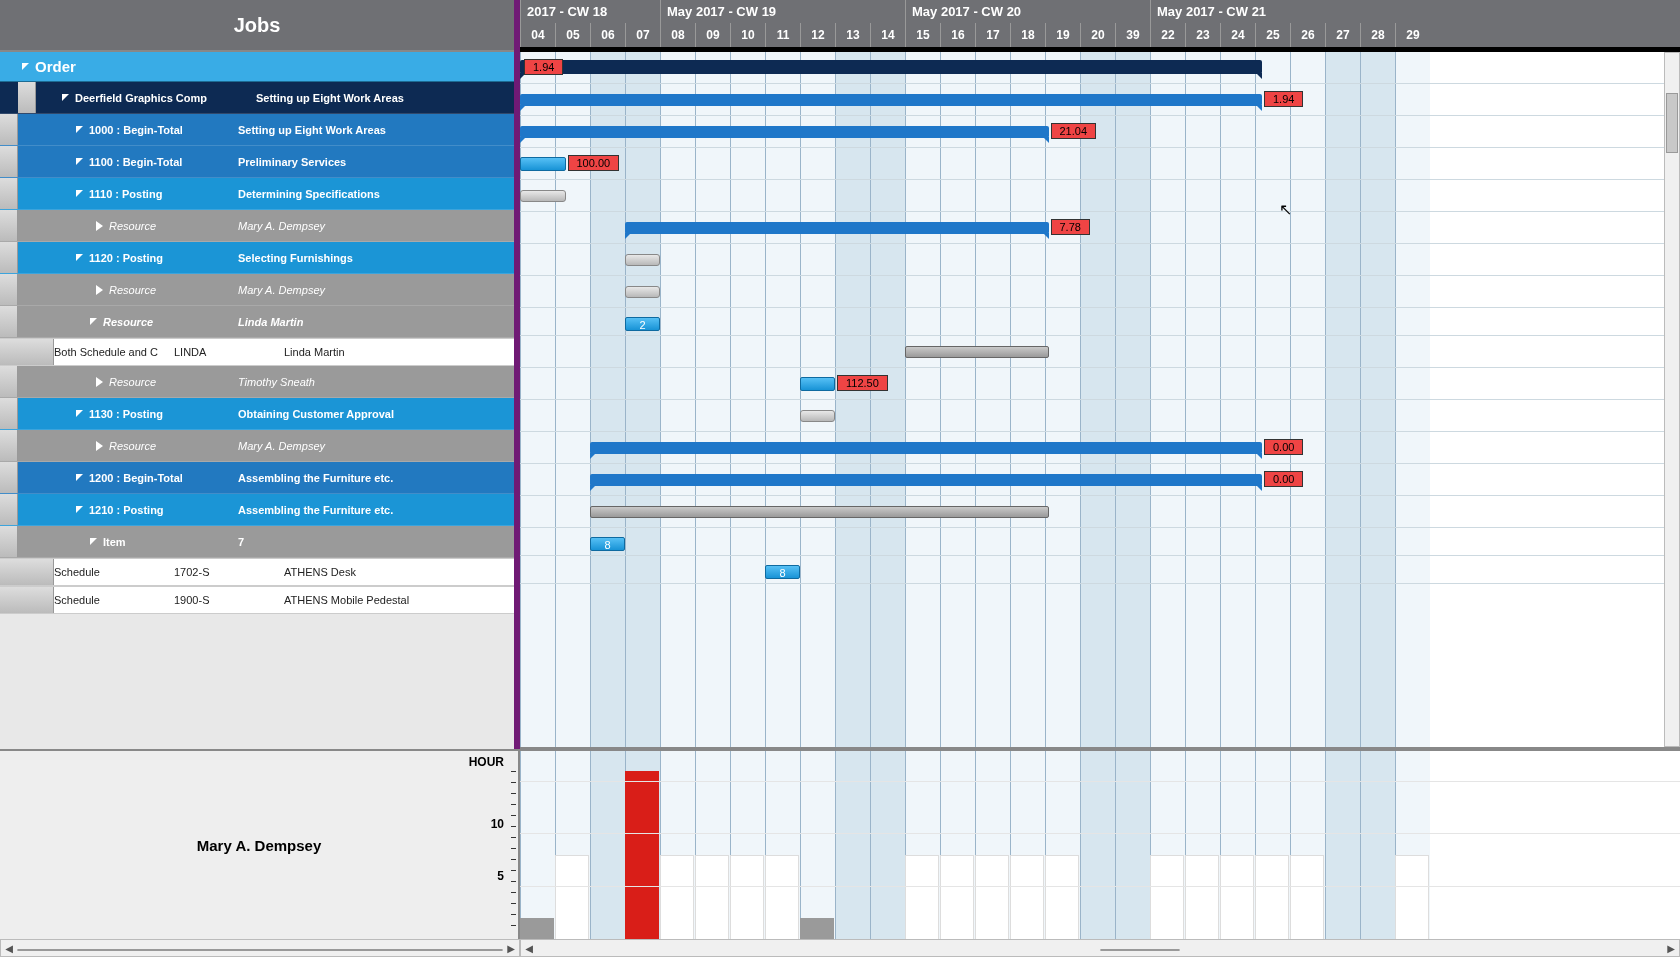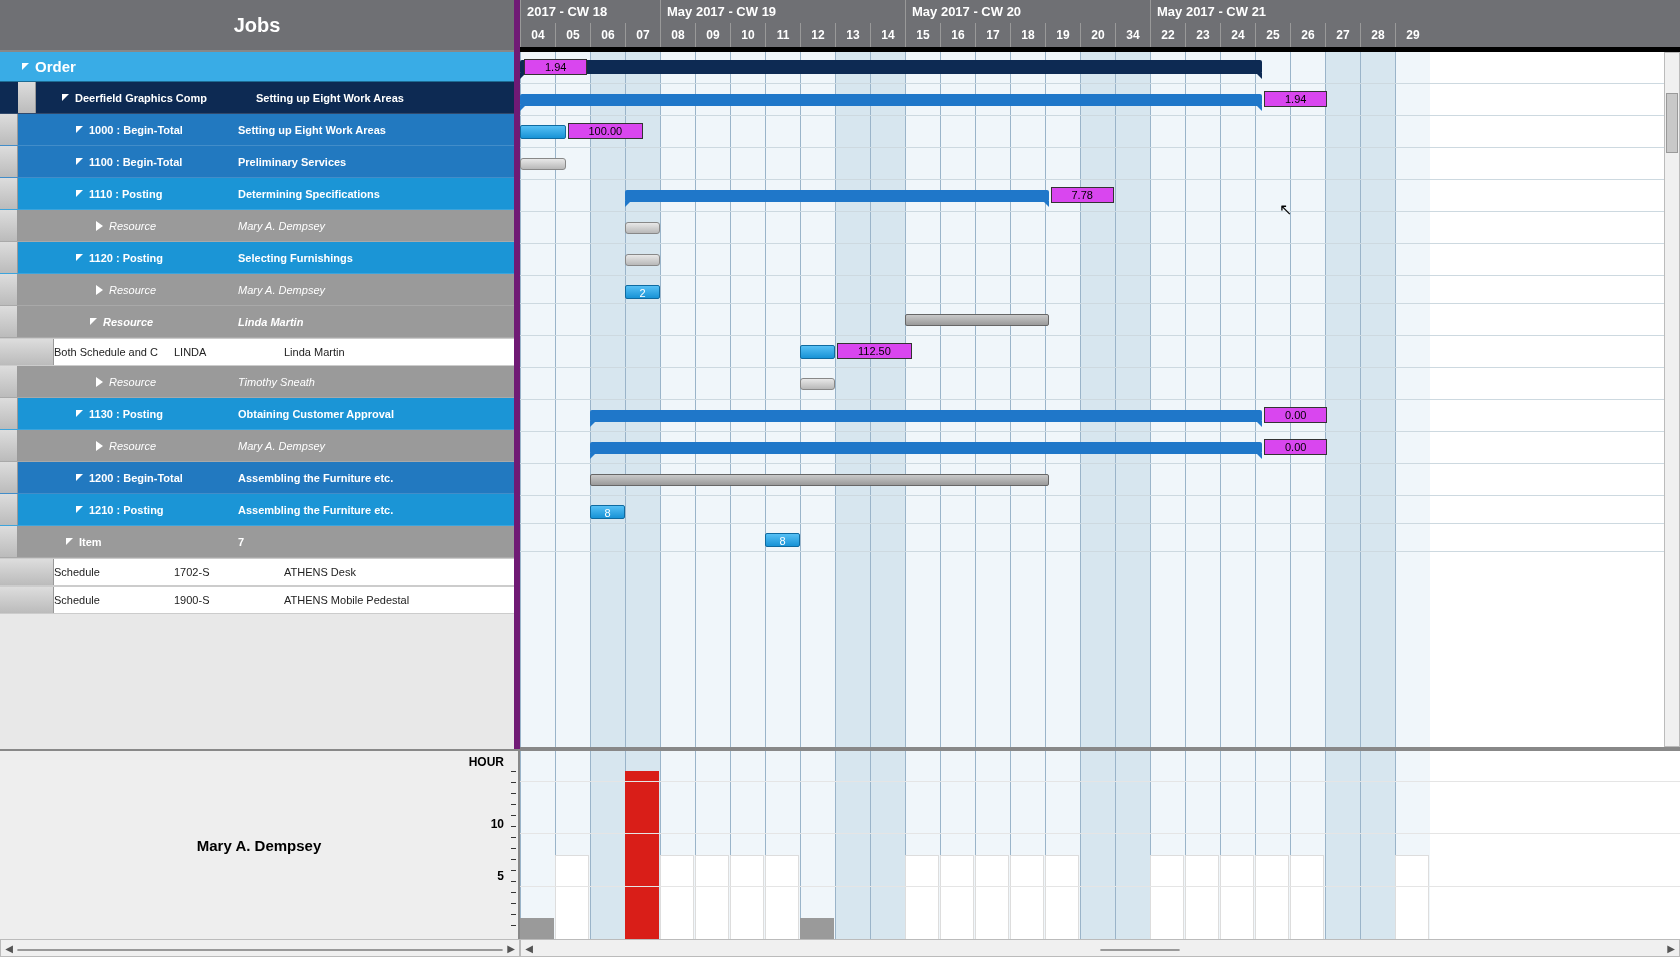--- a/index.html
+++ b/index.html
@@ -19,21 +19,21 @@
 .lvl-proj { background: #0d2a53; font-weight: 600; padding-left: 18px; }
 .lvl-1 { background: #2279c0; font-weight: 600; }
 .lvl-1 .c1 { padding-left: 58px; }
 .lvl-2 { background: #1b95d6; font-weight: 600; }
 .lvl-2 .c1 { padding-left: 58px; }
 .lvl-res { background: #9a9a9a; font-style: italic; }
 .lvl-res .c1 { padding-left: 78px; }
 .lvl-res-open { background: #9a9a9a; font-style: italic; font-weight:600; }
 .lvl-res-open .c1 { padding-left: 72px; }
 .lvl-item-h { background: #9a9a9a; font-weight: 600; }
-.lvl-item-h .c1 { padding-left: 48px; }
+.lvl-item-h .c1 { padding-left: 72px; }
 .lvl-detail { background: #fff; color: #222; font-style: normal; height: 28px; border-top: 1px solid #ccc; border-bottom: 1px solid #ccc; }
 .row.lvl-proj .c1 { width: 220px; padding-left: 26px; }
 
 .row .gutter { width: 18px; height: 100%; background: linear-gradient(#ddd,#bbb); border-right: 1px solid #999; flex-shrink: 0; margin-right: 0; }
 .lvl-1 .gutter, .lvl-2 .gutter, .lvl-res .gutter, .lvl-res-open .gutter, .lvl-item-h .gutter { margin-right: 0; }
 .lvl-detail .gutter { width: 54px; }
 
 .tri { width: 0; height: 0; border-style: solid; display: inline-block; margin-right: 6px; }
 .tri-open { border-width: 7px 7px 0 0; border-color: currentColor transparent transparent transparent; }
 .tri-right { border-width: 5px 0 5px 7px; border-color: transparent transparent transparent currentColor; }
@@ -66,21 +66,21 @@
 .bar-summary::before { left:0; border-width:6px 6px 0 0; border-color:#0d2a53 transparent transparent transparent; }
 .bar-summary::after { right:0; border-width:6px 0 0 6px; border-color:#0d2a53 transparent transparent transparent; }
 .bar-group { background:#1f77c9; height:12px; top:10px; }
 .bar-group::before,.bar-group::after { content:""; position:absolute; bottom:-5px; border-style:solid; }
 .bar-group::before { left:0; border-width:6px 6px 0 0; border-color:#1f77c9 transparent transparent transparent; }
 .bar-group::after { right:0; border-width:6px 0 0 6px; border-color:#1f77c9 transparent transparent transparent; }
 .bar-task { background:linear-gradient(#56c0f5,#1893d6); border:1px solid #0e6aa0; color:#fff; font-size:11px; text-align:center; line-height:14px; }
 .bar-task-sm { height:14px; top:9px; }
 .bar-res { background:linear-gradient(#e8e8e8,#b8b8b8); border:1px solid #888; height:12px; top:10px; border-radius:3px; }
 .bar-res-dark { background:linear-gradient(#c9c9c9,#9a9a9a); border:1px solid #666; height:12px; top:10px; }
-.val-label { position:absolute; background:#d946ef; border:1px solid #333; font-size:11px; padding:0 20px; height:16px; line-height:14px; top:7px; }
+.val-label { position:absolute; background:#ef4444; border:1px solid #333; font-size:11px; padding:0 8px; height:16px; line-height:14px; top:7px; }
 
 
 .bl { border-right:2px solid #888; border-top:2px solid #888; display:flex; align-items:center; justify-content:flex-end; background:#eee; position:relative; }
 .bl .name { position:absolute; left:50%; top:50%; transform:translate(-50%,-50%); font-weight:700; font-size:15px; }
 .bl .axis { position:absolute; right:4px; top:0; bottom:0; width:54px; text-align:right; font-weight:700; font-size:12px; }
 .bl .axis .lab { position:absolute; right:10px; }
 .bl .ticks { position:absolute; right:2px; top:10px; bottom:0; width:6px; }
 .bl .tick { position:absolute; right:0; width:5px; height:1px; background:#333; }
 
 
@@ -227,21 +227,21 @@
           <div class="day">11</div>
           <div class="day">12</div>
           <div class="day">13</div>
           <div class="day">14</div>
           <div class="day">15</div>
           <div class="day">16</div>
           <div class="day">17</div>
           <div class="day">18</div>
           <div class="day">19</div>
           <div class="day">20</div>
-          <div class="day">34</div>
+          <div class="day">39</div>
           <div class="day">22</div>
           <div class="day">23</div>
           <div class="day">24</div>
           <div class="day">25</div>
           <div class="day">26</div>
           <div class="day">27</div>
           <div class="day">28</div>
           <div class="day">29</div>
         </div>
     </div>
@@ -275,20 +275,24 @@
           <div class="grid-col alt"></div>
         </div>
       <div class="gantt-rows" id="gantt-rows">
           <div class="grow">
             <div class="bar bar-summary" style="left: 0px; width: 742px;"></div>
             <div class="val-label" style="left: 4px;">1.94</div>
           </div>
           <div class="grow">
             <div class="bar bar-group" style="left: 0px; width: 742px;"></div>
             <div class="val-label" style="left: 744px;">1.94</div>
+          </div>
+          <div class="grow">
+            <div class="bar bar-group" style="left: 0px; width: 528.5px;"></div>
+            <div class="val-label" style="left: 530.5px;">21.04</div>
           </div>
           <div class="grow">
             <div class="bar bar-task bar-task-sm" style="left: 0px; width: 45.5px;"></div>
             <div class="val-label" style="left: 47.5px;">100.00</div>
           </div>
           <div class="grow">
             <div class="bar bar-res" style="left: 0px; width: 45.5px;"></div>
           </div>
           <div class="grow">
             <div class="bar bar-group" style="left: 105px; width: 423.5px;"></div>

